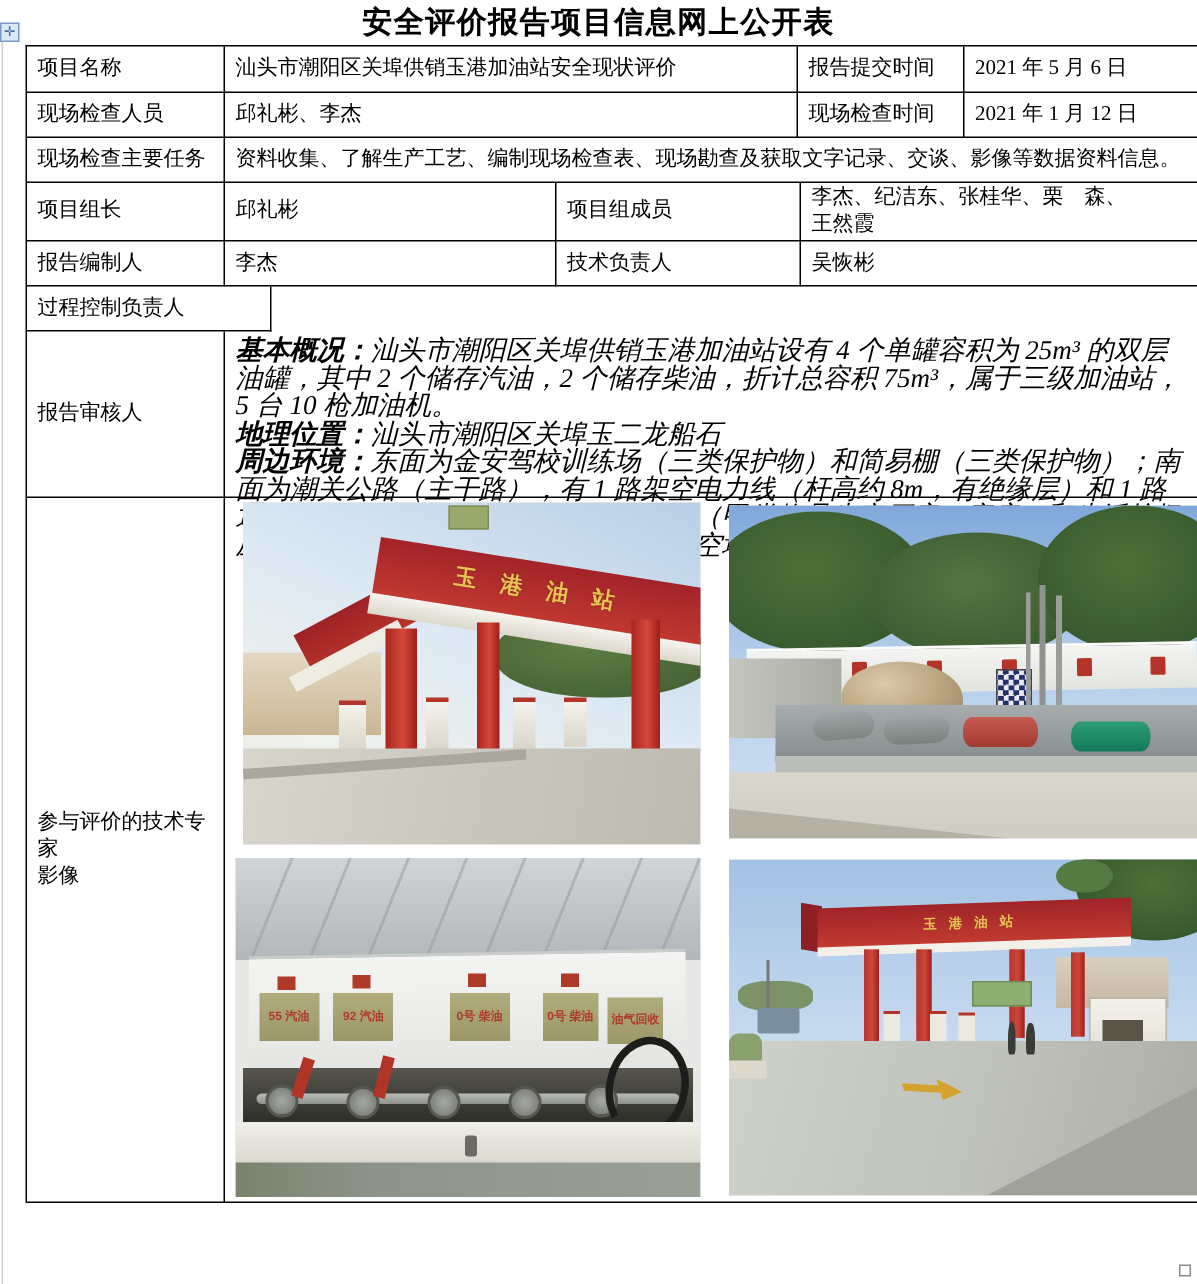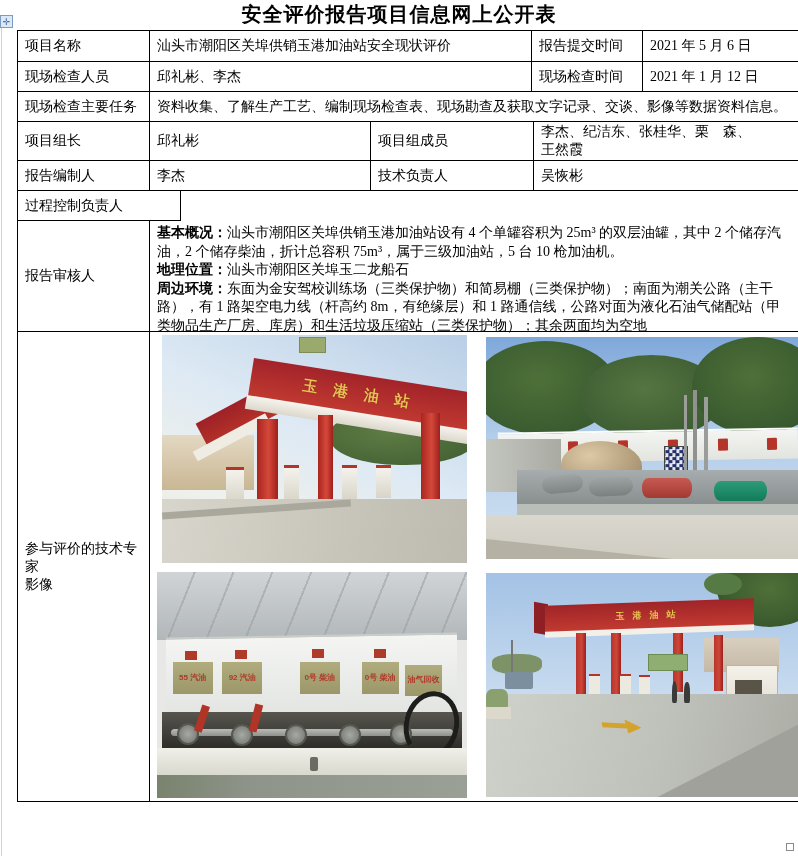--- a/index.html
+++ b/index.html
@@ -13,21 +13,21 @@
   .row{display:flex;}
   .cell{box-sizing:border-box;border-right:1.5px solid #000;border-bottom:1.5px solid #000;
         display:flex;align-items:center;font-size:14px;line-height:18px;padding:2px 7px;}
   .pre{white-space:pre-line;}
   .w1{width:132px}.w2{width:382px}.w3{width:111px}.w4{width:157px}
   .w2b{width:221px}.w3b{width:163px}.w4b{width:266px}
   .wspan{width:650px}
   .h31{height:31px}.h30{height:30px}.h38{height:38px}.h39{height:39px}
   .h111{height:111px}.h470{height:470px}
   .intro-cell{display:block;padding:3px 7px;}
-  .intro-cell p{margin:0;font-size:14px;line-height:18.5px;}
+  .intro-cell p{margin:0;font-size:18px;line-height:18.5px;font-style:italic;}
   .photo-cell{position:relative;padding:0;}
   .ph{position:absolute;overflow:hidden;background:#ddd;}
   .pillar{background:linear-gradient(90deg,#a8251f,#d4483a 55%,#9e1f1c);}
   .disp{background:linear-gradient(#f4f2ec,#d8d4c8);border-top:3px solid #b5342a;}
   .plq{display:flex;align-items:center;justify-content:center;
        background:linear-gradient(#b0ac7e,#9b9768);color:#b03a2a;
        font-size:8px;font-weight:bold;white-space:nowrap;overflow:hidden;
        font-family:"Liberation Sans","DejaVu Sans",sans-serif;}
   .tag{background:#b03a2a;}
   .flange{border-radius:50%;background:radial-gradient(#a7aaa4,#6f726c);border:2px solid #55584f;}

